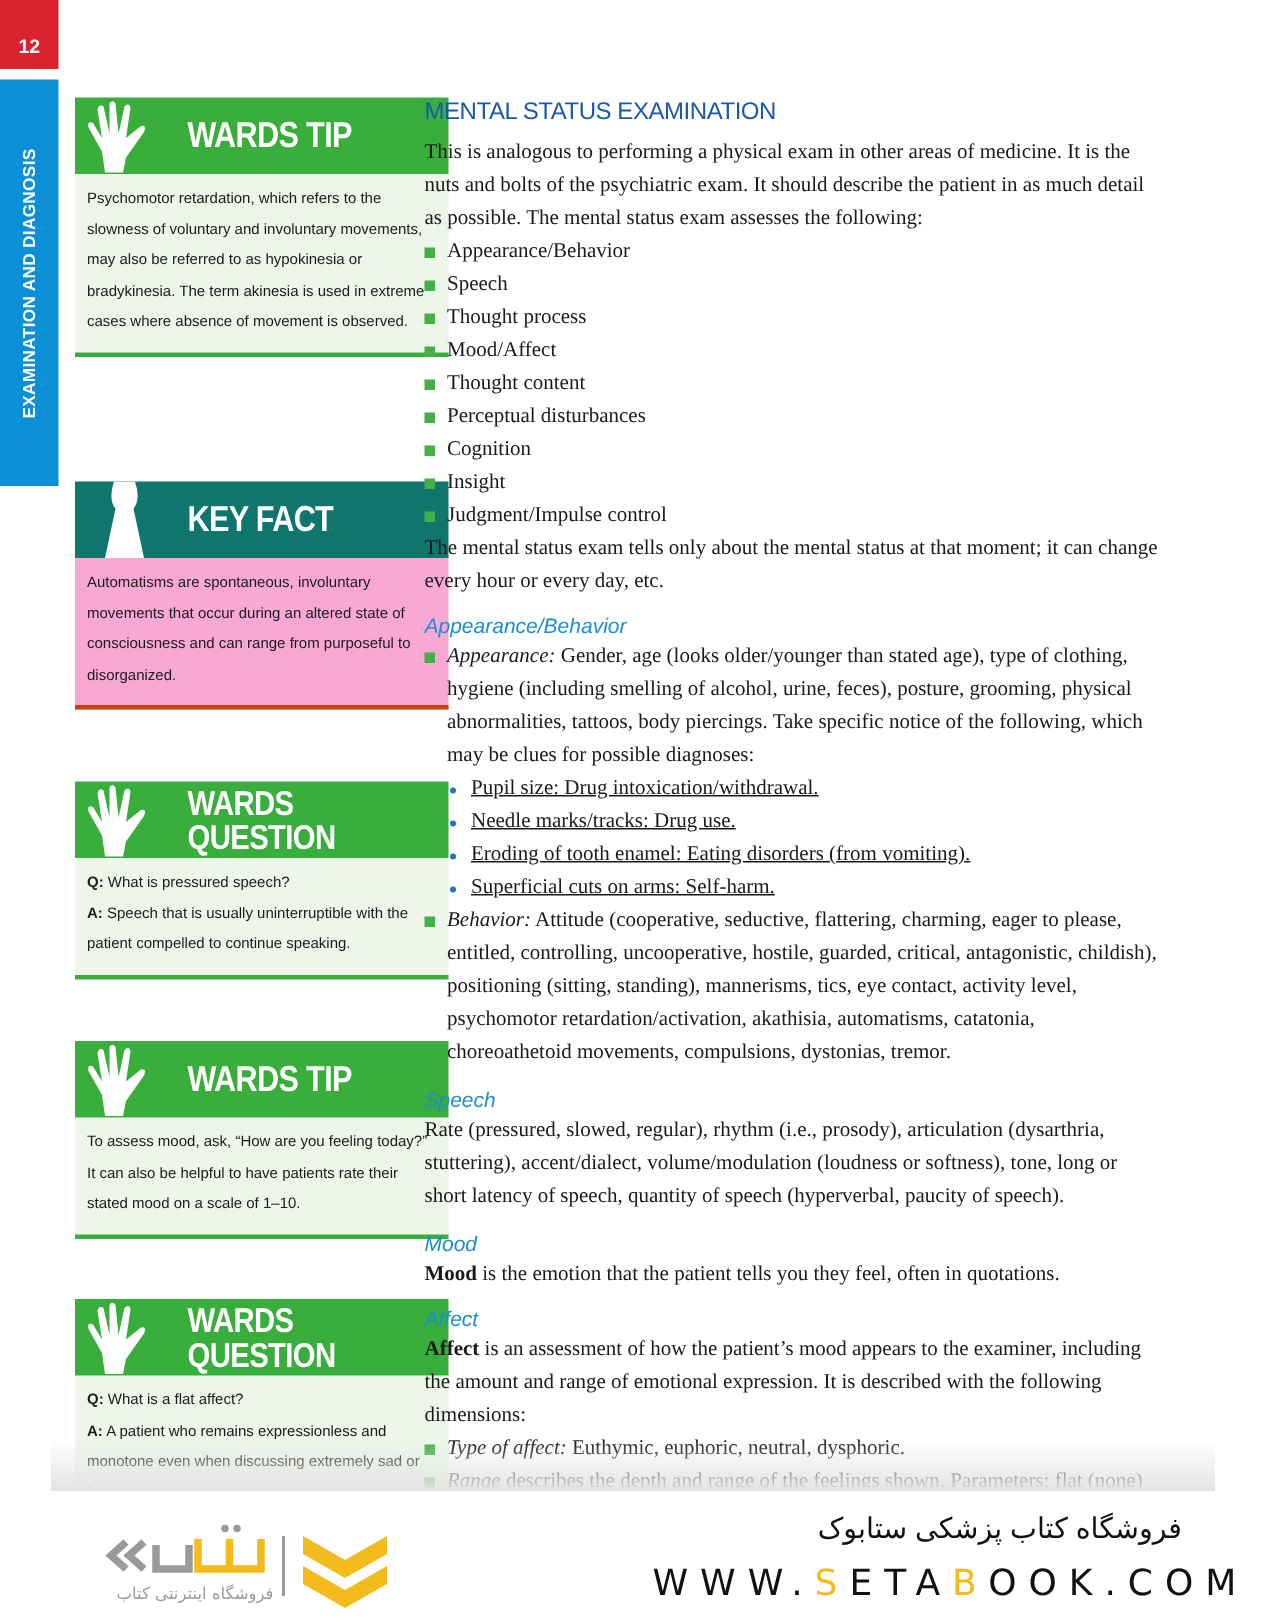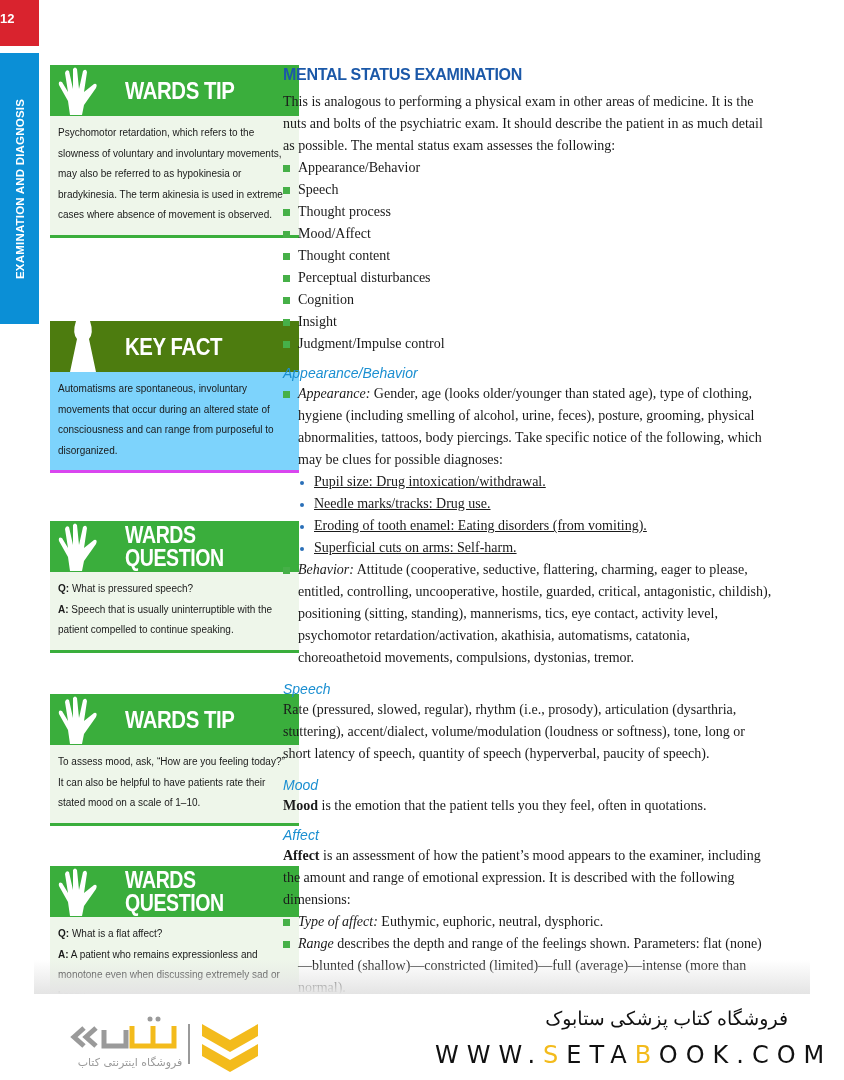--- a/index.html
+++ b/index.html
@@ -1,34 +1,34 @@
 <!DOCTYPE html>
 <html><head>
 <meta charset="utf-8">
 <style>
   html, body { margin:0; padding:0; }
   body { width:844px; height:1080px; background:#ffffff; position:relative; overflow:hidden; font-family:"Liberation Serif", serif; color:#1a1a1a; }
-  .page-num { position:absolute; left:0; top:0; width:39px; height:46px; background:#d9232e; color:#fff; font-family:"Liberation Sans", sans-serif; font-weight:bold; font-size:13px; display:flex; align-items:flex-end; padding-bottom:20px; box-sizing:border-box; }
+  .page-num { position:absolute; left:0; top:0; width:39px; height:46px; background:#d9232e; color:#fff; font-family:"Liberation Sans", sans-serif; font-weight:bold; font-size:13px; display:flex; align-items:flex-end; justify-content:center; padding-bottom:8px; box-sizing:border-box; }
   .side-tab { position:absolute; left:0; top:53px; width:39px; height:271px; background:#0b8fd6; }
   .side-tab span { position:absolute; left:50%; top:50%; transform:translate(-50%,-50%) rotate(-90deg); white-space:nowrap; color:#fff; font-family:"Liberation Sans", sans-serif; font-weight:bold; font-size:11.5px; letter-spacing:0.2px; }
 
   .box { position:absolute; left:50px; width:249px; font-family:"Liberation Sans", sans-serif; }
   .box-head { height:51px; position:relative; display:flex; align-items:center; }
   .box-head.green { background:#3aae3c; }
-  .box-head.orange { background:#4d7c0f; }
+  .box-head.orange { background:#0f766e; }
   .box-head .title { position:absolute; left:75px; right:4px; color:#fff; font-weight:bold; font-size:24px; line-height:23px; letter-spacing:-0.5px; transform:scaleX(0.85); transform-origin:left center; }
   .box-head .title.two { font-size:23px; line-height:23px; }
   .box-head .icon { position:absolute; left:6px; top:2px; width:52px; height:49px; }
   .box-body { padding:7px 8px 9px 8px; font-size:10px; line-height:20.5px; color:#1a1a1a; }
   .box-body.green { background:#eef6ea; border-bottom:3px solid #3aae3c; }
-  .box-body.orange { background:#7dd3fc; border-bottom:3px solid #d946ef; }
+  .box-body.orange { background:#f9a8d4; border-bottom:3px solid #c2410c; }
   .box-body b { font-weight:bold; }
 
   .main { position:absolute; left:283px; top:64px; width:490px; font-size:14px; line-height:22px; }
-  .main h1 { margin:0 0 5px 0; font-family:"Liberation Sans", sans-serif; color:#1b58a8; font-size:16px; font-weight:bold; letter-spacing:-0.3px; line-height:22px; }
+  .main h1 { margin:0 0 5px 0; font-family:"Liberation Sans", sans-serif; color:#1b58a8; font-size:16px; font-weight:normal; letter-spacing:-0.3px; line-height:22px; }
   .main p { margin:0; }
   .sq-list { list-style:none; margin:0; padding:0; }
   .sq-list li { position:relative; padding-left:15px; }
   .sq-list li::before { content:""; position:absolute; left:0; top:8px; width:7px; height:7px; background:#46b048; }
   .dot-list { list-style:none; margin:0; padding:0 0 0 17px; }
   .dot-list li { position:relative; padding-left:14px;text-decoration:underline; }
   .dot-list li::before { content:""; position:absolute; left:0; top:10px; width:4px; height:4px; border-radius:50%; background:#2a6fb8; }
   .sub { font-family:"Liberation Sans", sans-serif; font-style:italic; color:#1b8fd1; font-size:14px; margin-top:8px; line-height:20px; }
 
   .shade { position:absolute; left:34px; top:960px; width:776px; height:34px; background:linear-gradient(#ffffff00, #e4e4e4); }
@@ -117,20 +117,21 @@
     <li>Appearance/Behavior</li>
     <li>Speech</li>
     <li>Thought process</li>
     <li>Mood/Affect</li>
     <li>Thought content</li>
     <li>Perceptual disturbances</li>
     <li>Cognition</li>
     <li>Insight</li>
     <li>Judgment/Impulse control</li>
   </ul>
+  <p>The mental status exam tells only about the mental status at that moment; it can change every hour or every day, etc.</p>
 
   <div class="sub">Appearance/Behavior</div>
   <ul class="sq-list">
     <li><i>Appearance:</i><span> Gender, age (looks older/younger than stated age), type of clothing, hygiene (including smelling of alcohol, urine, feces), posture, grooming, physical abnormalities, tattoos, body piercings. Take specific notice of the following, which may be clues for possible diagnoses:</span>
       <ul class="dot-list" style="padding-left:2px;">
         <li>Pupil size: Drug intoxication/withdrawal.</li>
         <li>Needle marks/tracks: Drug use.</li>
         <li>Eroding of tooth enamel: Eating disorders (from vomiting).</li>
         <li>Superficial cuts on arms: Self-harm.</li>
       </ul>

